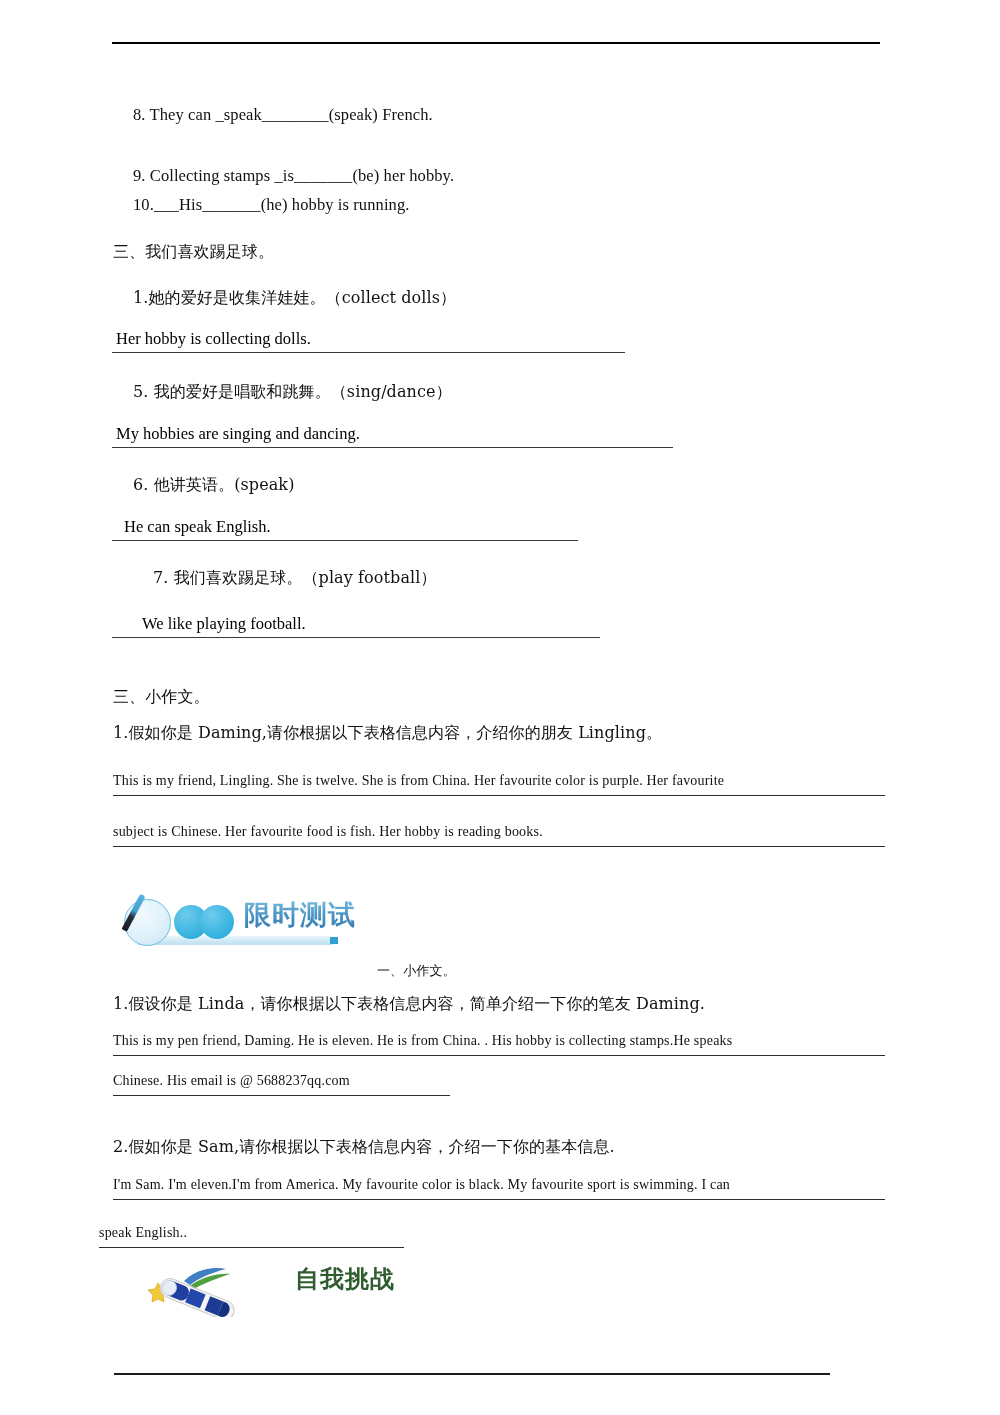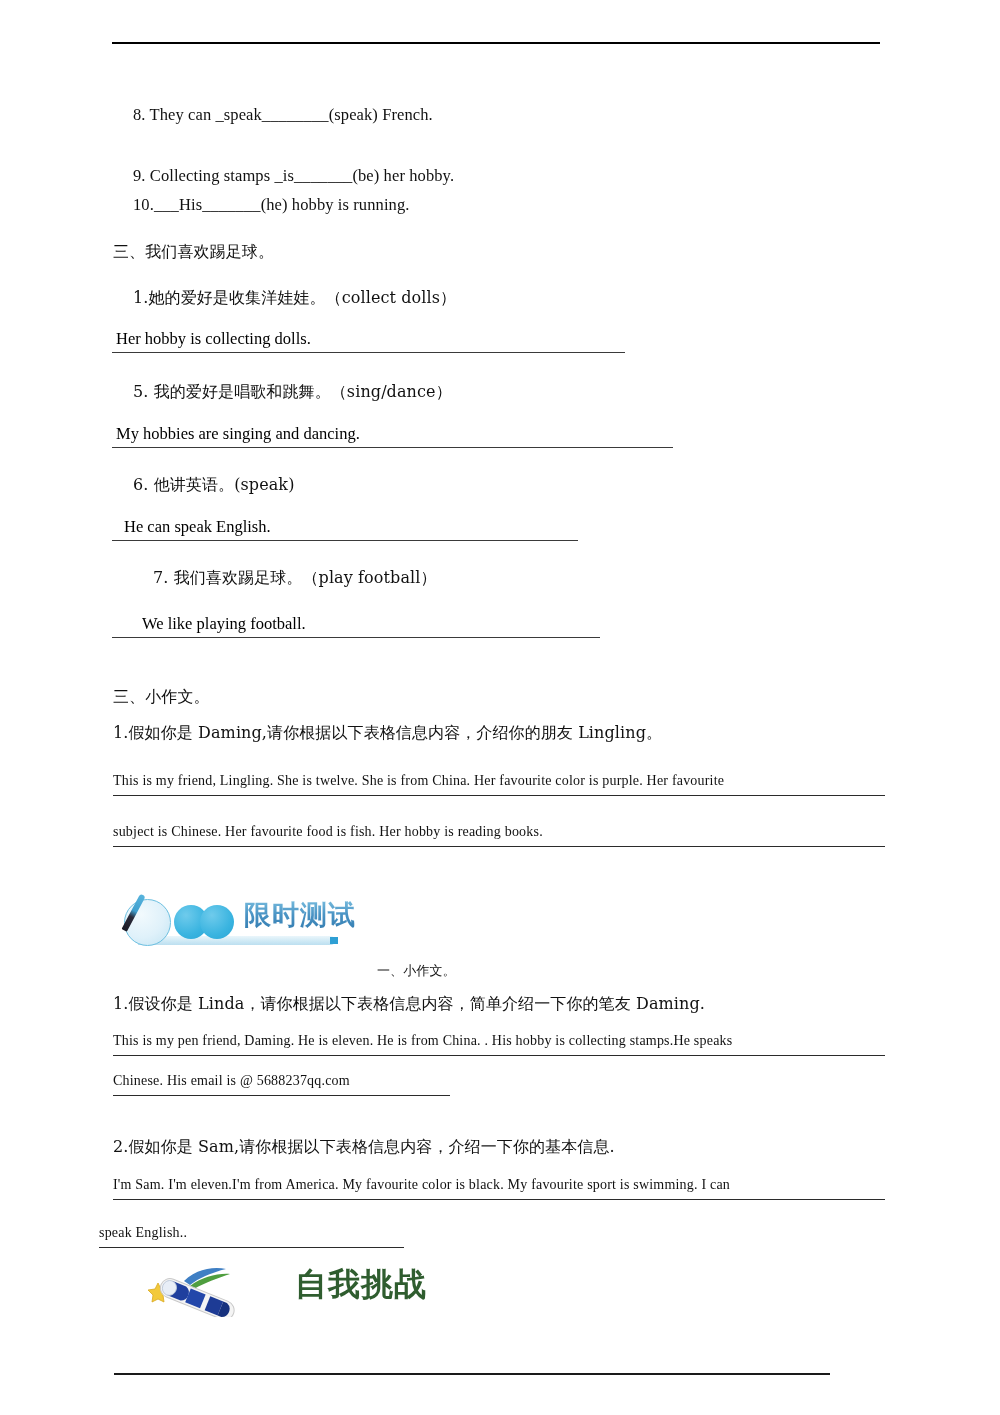--- a/index.html
+++ b/index.html
@@ -124,21 +124,21 @@
   .challenge {
     position: absolute;
     left: 140px; top: 1255px;
     width: 260px; height: 62px;
   }
   .challenge-icon { position: absolute; left: 0; top: 0; width: 110px; height: 62px; }
   .challenge-text {
     position: absolute;
     left: 155px; top: 8px;
     font-family: "DejaVu Sans", "Liberation Sans", sans-serif;
-    font-size: 32px;
+    font-size: 24px;
     font-weight: bold;
     color: #2f5d2f;
     letter-spacing: 1px;
     white-space: nowrap;
   }
 </style>
 </head>
 <body>
 
 <div class="page">

